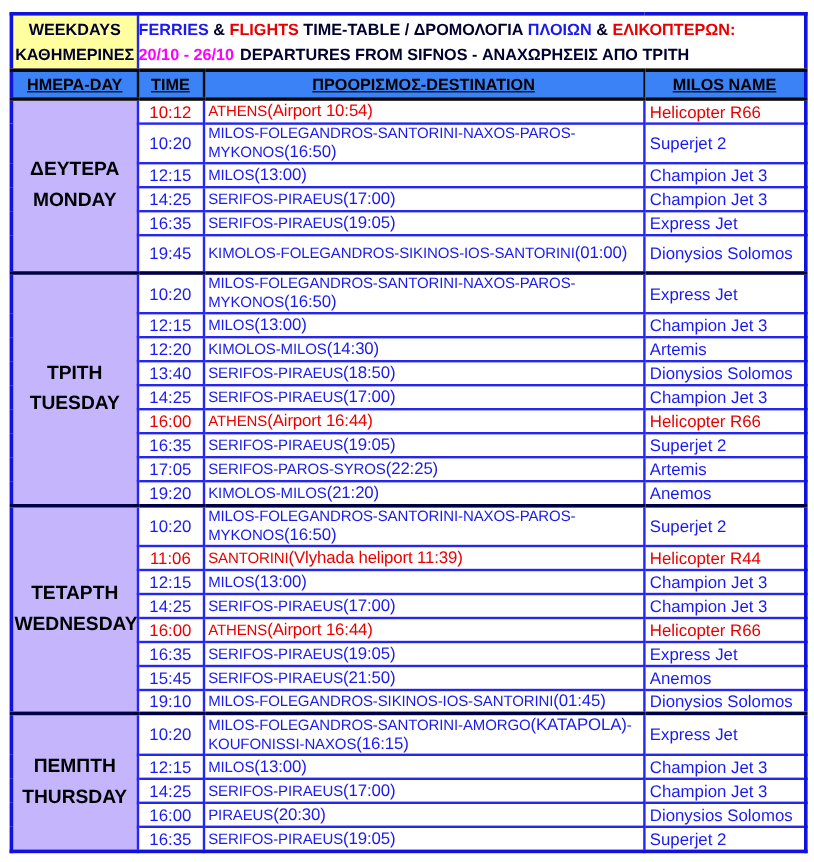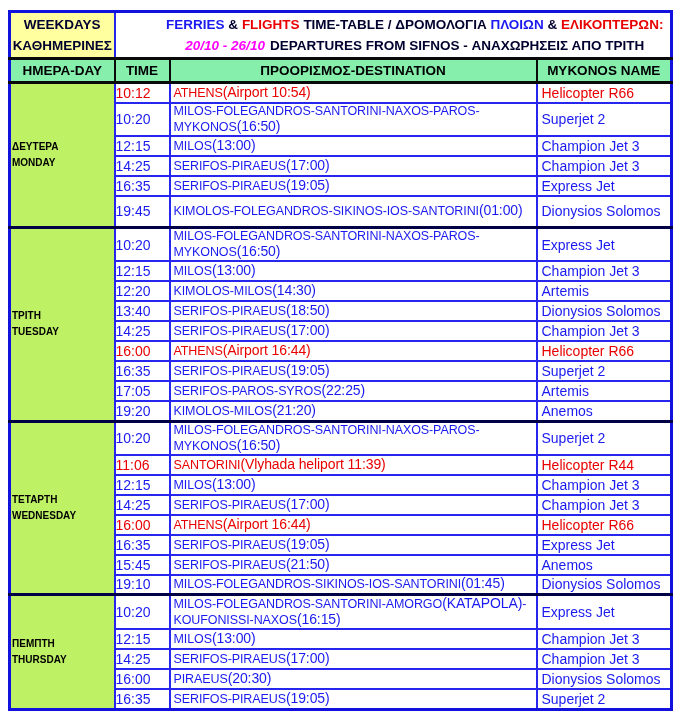--- a/index.html
+++ b/index.html
@@ -9,40 +9,40 @@
     border-collapse:collapse;table-layout:fixed;
     width:662px;margin:10px 8px 10px 8px;
     border:3px solid var(--border_strong,#1212dd);
   }
   th,td{border:2px solid var(--border_blue,#2626ee);overflow:hidden;vertical-align:middle;}
   
   .banner-row th{height:44px;padding:0;}
   .yellow-cell{background:var(--yellow_bg,#ffffa0);color:var(--dark,#00002e);font-weight:bold;font-size:13.5px;}
   .yellow-cell div{line-height:21px;text-align:center;}
   .title-cell{font-weight:bold;font-size:13.5px;color:var(--dark,#00002e);}
-  .title-cell .title-line{line-height:21px;text-align:center;white-space:nowrap;margin-left:44px;}
+  .title-cell .title-line{line-height:21px;text-align:left;white-space:nowrap;}
   .seg.blue{color:var(--blue,#1a1af0);}
   .seg.red{color:var(--red,#e80000);}
   .seg.black{color:var(--dark,#00002e);}
-  .seg.magenta{color:var(--magenta,#ff00ff);margin-right:5px;font-style:italic;}
+  .seg.magenta{color:var(--magenta,#ff00ff);margin-right:5px;}
   
   .cols-row th{
-    height:21px;font-size:13.5px;font-weight:bold;color:#000;background:#86efac;
+    height:21px;font-size:13.5px;font-weight:bold;color:#000;background:#3b82f6;
     border-top:3px solid var(--black_line,#0a0a0a);
     border-bottom:3px solid var(--black_line,#0a0a0a);
     border-left:2px solid var(--black_line,#0a0a0a);
     border-right:2px solid var(--black_line,#0a0a0a);
-    text-align:center;padding:0;
+    text-align:center;padding:0;text-decoration:underline;
   }
   
   tbody.group tr:first-child td{border-top:3px solid var(--dark_line,#000046);}
   tr.h-std{height:20px;}
   tr.h-tall{height:32px;}
-  .day-cell{font-weight:bold;font-size:10px;color:#000;text-align:left;line-height:1.6;background:#bef264;}
-  .time-cell{font-size:14px;padding:0;}
+  .day-cell{font-weight:bold;font-size:16px;color:#000;text-align:center;line-height:1.6;background:#c4b5fd;}
+  .time-cell{text-align:center;font-size:14px;padding:0;}
   .dest-cell{text-align:left;font-size:12.5px;letter-spacing:-0.1px;line-height:15px;padding:0 2px 0 3px;}
   .dest-cell .small{font-size:14px;}
   .vessel-cell{text-align:left;font-size:14px;padding:0 2px 0 4px;}
   td.blue{color:var(--blue,#1a1af0);}
   td.red{color:var(--red,#e80000);}
 </style>
 </head>
 <body>
 
 <div class="page">
@@ -61,21 +61,21 @@
         </th>
         <th class="title-cell" colspan="3">
           <div class="title-line"><span class="seg blue">FERRIES</span><span class="seg black"> &amp; </span><span class="seg red">FLIGHTS</span><span class="seg black"> TIME-TABLE / ΔΡΟΜΟΛΟΓΙΑ </span><span class="seg blue">ΠΛΟΙΩΝ</span><span class="seg black"> &amp; </span><span class="seg red">ΕΛΙΚΟΠΤΕΡΩΝ:</span></div>
           <div class="title-line"><span class="seg magenta">20/10 - 26/10</span><span class="seg black">DEPARTURES FROM SIFNOS - ΑΝΑΧΩΡΗΣΕΙΣ ΑΠΟ ΤΡΙΤΗ</span></div>
         </th>
       </tr>
       <tr class="cols-row">
         <th>ΗΜΕΡΑ-DAY</th>
         <th>TIME</th>
         <th>ΠΡΟΟΡΙΣΜΟΣ-DESTINATION</th>
-        <th>MYKONOS NAME</th>
+        <th>MILOS NAME</th>
       </tr>
     </thead>
   <tbody class="group">
         <tr class="h-std">
           <td class="day-cell" rowspan="6">
             <div>ΔΕΥΤΕΡΑ</div>
             <div>MONDAY</div>
           </td>
           <td class="time-cell red">10:12</td>
           <td class="dest-cell red"><span>ATHENS</span><span class="small">(Airport 10:54)</span></td>

